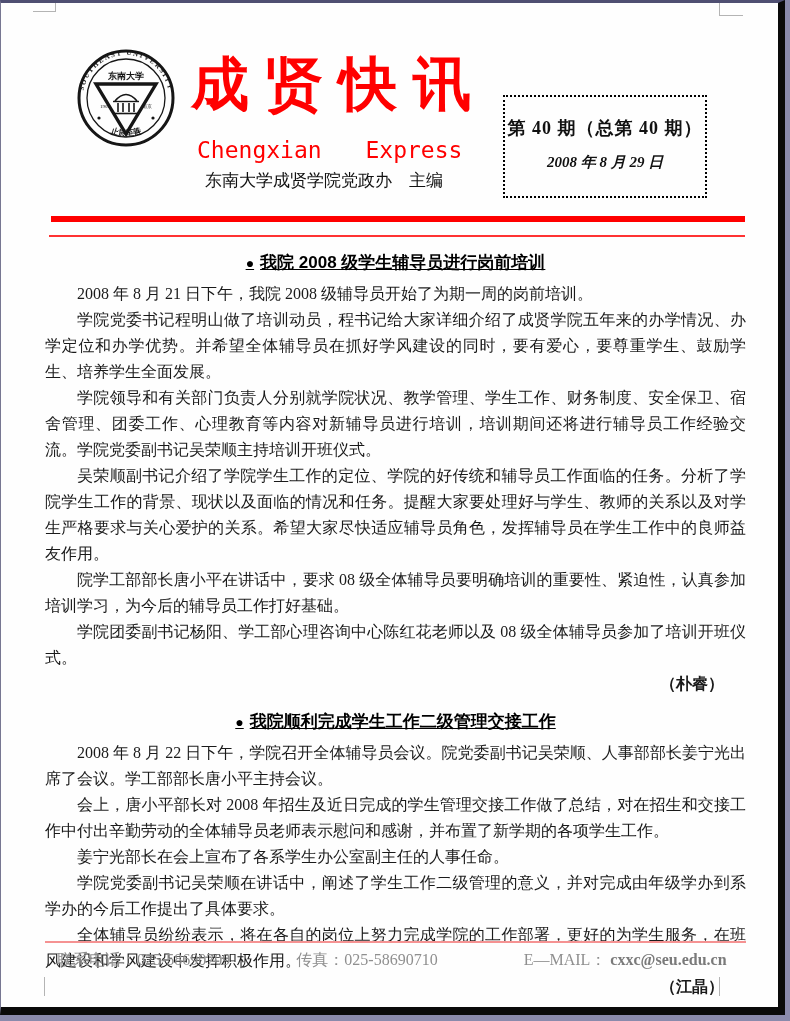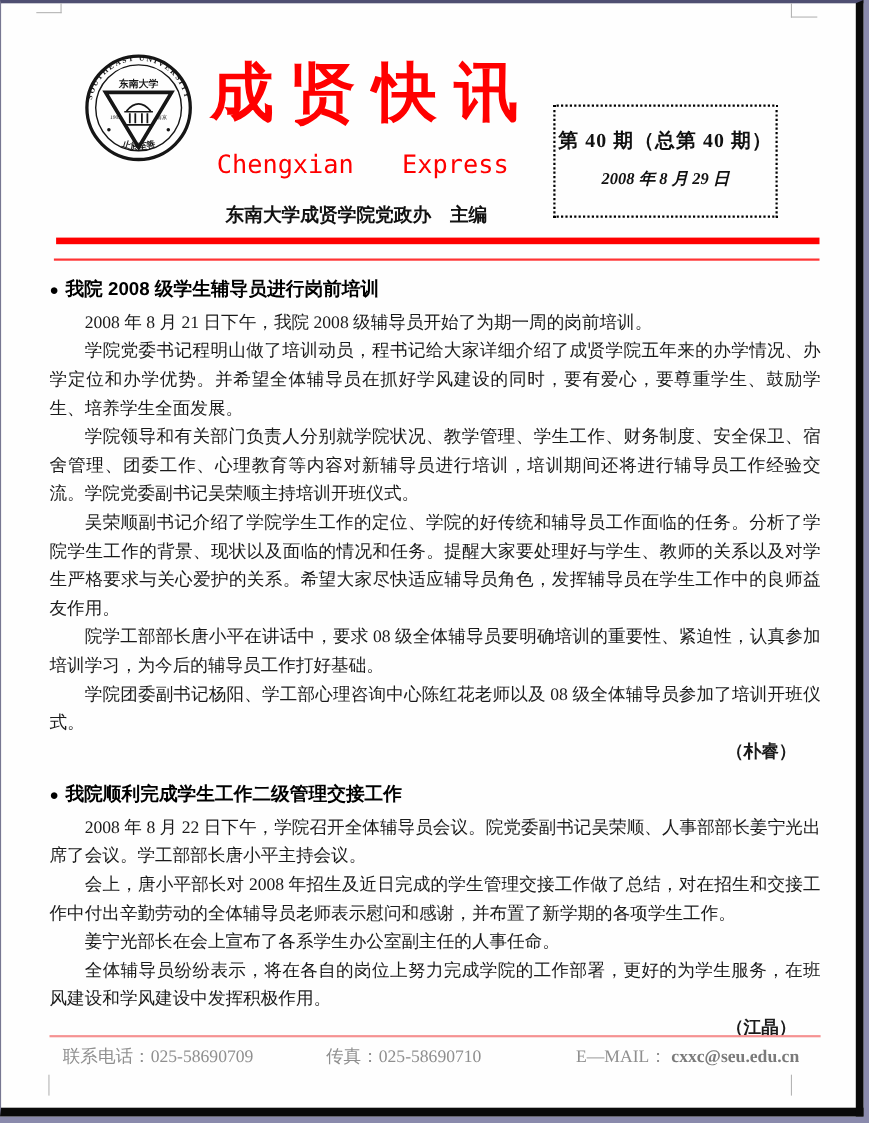--- a/index.html
+++ b/index.html
@@ -31,42 +31,42 @@
     font-size:58px;font-weight:bold;color:#ff0000;
     letter-spacing:16px;white-space:nowrap;line-height:1.1;
   }
   .subtitle{
     position:absolute;left:196px;top:134px;
     font-family:"DejaVu Sans Mono", monospace;
     font-size:23px;font-weight:normal;color:#ff0000;
     word-spacing:30px;white-space:nowrap;
   }
   .editor-line{
-    position:absolute;left:204px;top:181px;
+    position:absolute;left:204px;top:166px;
     font-family:"Liberation Sans", sans-serif;
-    font-size:17px;font-weight:bold;color:#111;white-space:nowrap;
+    font-size:17px;font-weight:normal;color:#111;white-space:nowrap;
   }
   .issue-box{
     position:absolute;left:502px;top:92px;width:200px;height:99px;
     border:2px dotted #000;text-align:center;
   }
   .issue-no{margin-top:19px;font-size:18px;font-weight:bold;color:#111;letter-spacing:1px;}
   .issue-date{margin-top:13px;font-size:15px;font-weight:bold;color:#111;font-style:italic;}
   .rule-thick{position:absolute;left:50px;top:213px;width:694px;height:6px;background:#ff0000;}
   .rule-thin{position:absolute;left:48px;top:232px;width:696px;height:2px;background:#ff3333;}
   
   .content{
     position:absolute;left:44px;top:247px;width:701px;
     font-size:16px;line-height:26px;color:#1a1a1a;
     text-align:justify;
   }
   .headline{
     font-family:"Liberation Sans", sans-serif;
     font-size:17px;font-weight:bold;line-height:26px;
-    margin:0 0 5px 0;text-align:left;color:#000;
+    margin:0 0 5px 0;text-align:center;color:#000;text-decoration:underline;
   }
   .headline .bullet{font-size:14px;margin-right:6px;}
   .content p{margin:0;text-indent:2em;}
   .byline{margin:0;text-align:right;padding-right:22px;font-weight:bold;text-indent:0;}
   .headline.second{margin-top:12px;}
   
   .footer-rule{position:absolute;left:44px;top:938px;width:701px;height:2px;background:#f59292;}
   .footer{
     position:absolute;left:56px;top:947px;width:690px;height:26px;
     font-size:16px;color:#8f8f8f;white-space:nowrap;
@@ -139,20 +139,21 @@
     <p>学院领导和有关部门负责人分别就学院状况、教学管理、学生工作、财务制度、安全保卫、宿舍管理、团委工作、心理教育等内容对新辅导员进行培训，培训期间还将进行辅导员工作经验交流。学院党委副书记吴荣顺主持培训开班仪式。</p>
     <p>吴荣顺副书记介绍了学院学生工作的定位、学院的好传统和辅导员工作面临的任务。分析了学院学生工作的背景、现状以及面临的情况和任务。提醒大家要处理好与学生、教师的关系以及对学生严格要求与关心爱护的关系。希望大家尽快适应辅导员角色，发挥辅导员在学生工作中的良师益友作用。</p>
     <p>院学工部部长唐小平在讲话中，要求 08 级全体辅导员要明确培训的重要性、紧迫性，认真参加培训学习，为今后的辅导员工作打好基础。</p>
     <p>学院团委副书记杨阳、学工部心理咨询中心陈红花老师以及 08 级全体辅导员参加了培训开班仪式。</p>
     <p class="byline">（朴睿）</p>
 
     <h2 class="headline second"><span class="bullet">●</span><span>我院顺利完成学生工作二级管理交接工作</span></h2>
     <p>2008 年 8 月 22 日下午，学院召开全体辅导员会议。院党委副书记吴荣顺、人事部部长姜宁光出席了会议。学工部部长唐小平主持会议。</p>
     <p>会上，唐小平部长对 2008 年招生及近日完成的学生管理交接工作做了总结，对在招生和交接工作中付出辛勤劳动的全体辅导员老师表示慰问和感谢，并布置了新学期的各项学生工作。</p>
     <p>姜宁光部长在会上宣布了各系学生办公室副主任的人事任命。</p>
+    <p>学院党委副书记吴荣顺在讲话中，阐述了学生工作二级管理的意义，并对完成由年级学办到系学办的今后工作提出了具体要求。</p>
     <p>全体辅导员纷纷表示，将在各自的岗位上努力完成学院的工作部署，更好的为学生服务，在班风建设和学风建设中发挥积极作用。</p>
     <p class="byline">（江晶）</p>
 
   </div>
 
   <div class="footer-rule"></div>
   <div class="footer">
     <span class="item gap1">联系电话：025-58690709</span>
     <span class="item gap2">传真：025-58690710</span>
     <span class="item">E—MAIL：</span>

